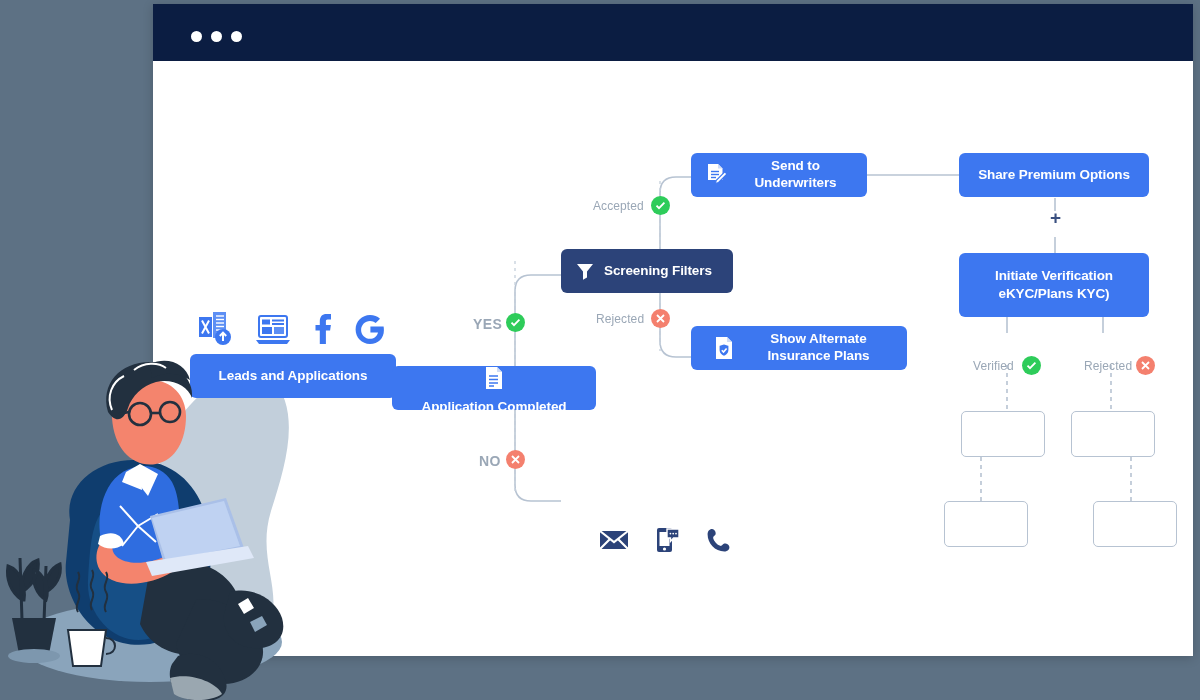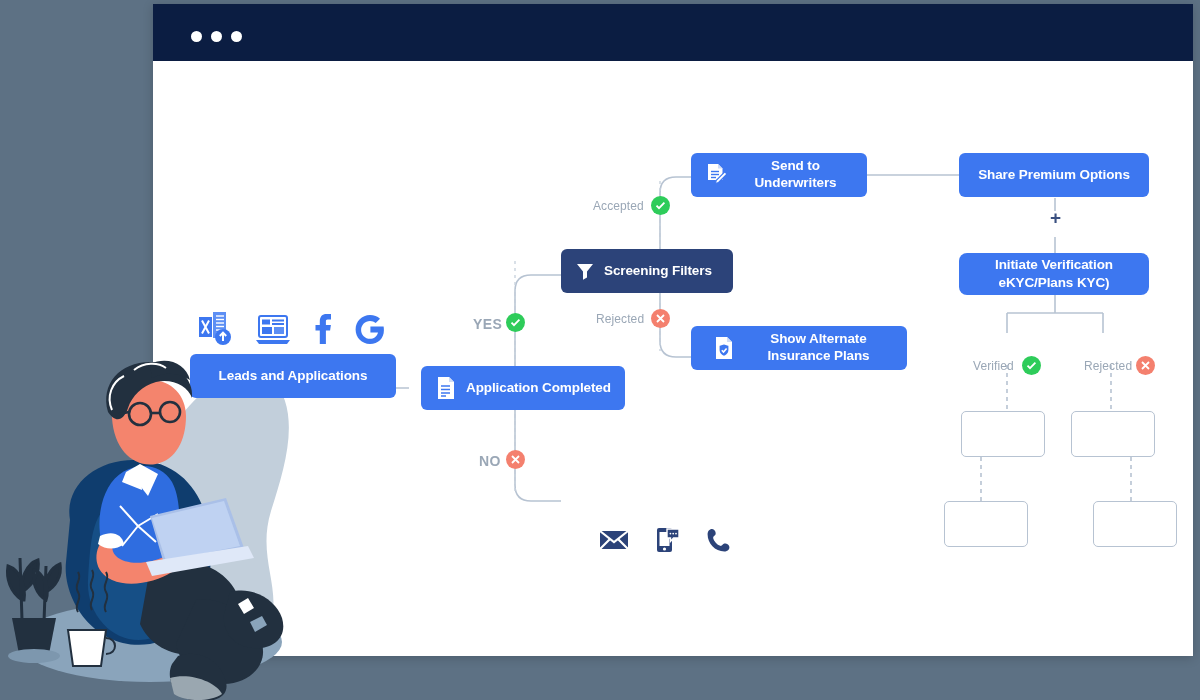--- a/index.html
+++ b/index.html
@@ -201,21 +201,21 @@
       <svg id="blob" viewBox="0 0 170 350">
         <path d="M118,6 C150,40 132,96 118,140 C104,186 128,214 118,252
                  C108,292 66,316 28,316 C-6,316 -18,250 -6,196
                  C6,140 -4,96 22,54 C46,16 90,-14 118,6 Z" fill="#c2cfdb"></path>
       </svg>
 
       <div class="node blue" style="left:37px; top:293px; width:206px; height:44px;">
         <span>Leads and Applications</span>
       </div>
 
-      <div class="node blue" style="left:268px; top:305px; width:204px; height:44px; justify-content:flex-start;">
+      <div class="node blue" style="left:239px; top:305px; width:204px; height:44px; justify-content:flex-start;flex-direction:column;">
         <span class="ico">
           <svg width="22" height="24" viewBox="0 0 22 24">
             <path d="M3 1 h11 l5 5 v17 H3 Z" fill="#ffffff"></path>
             <path d="M14 1 v5 h5 Z" fill="#cfdcf6"></path>
             <g stroke="#3d77f0" stroke-width="1.5">
               <path d="M6 10 h9"></path>
                 <path d="M6 13.5 h9"></path>
                 <path d="M6 17 h9"></path>
                 <path d="M6 20 h5"></path>
             </g>
@@ -260,21 +260,21 @@
             <path d="M3 1 h11 l5 5 v17 H3 Z" fill="#ffffff"></path>
             <path d="M14 1 v5 h5 Z" fill="#cfdcf6"></path>
             <path d="M11 8.5 c2.6 .9 4.4 1.2 4.4 1.2 v4.6 c0 3 -2.4 4.6 -4.4 5.4
                      c-2 -.8 -4.4 -2.4 -4.4 -5.4 V9.7 c0 0 1.8 -.3 4.4 -1.2 Z" fill="#3d77f0"></path>
             <path d="M8.8 14.2 l1.7 1.8 3.1 -3.6" fill="none" stroke="#ffffff" stroke-width="1.6"></path>
           </svg>
         </span>
         <span>Show Alternate Insurance Plans</span>
       </div>
 
-      <div class="node blue" style="left:806px; top:192px; width:190px; height:42px; flex-direction:column; gap:1px;border-radius:8px;">
+      <div class="node blue" style="left:806px; top:192px; width:190px; height:64px; flex-direction:column; gap:1px;">
         <span>Initiate Verification</span>
         <span>eKYC/Plans KYC)</span>
       </div>
 
       <div class="placeholder" style="left:808px; top:350px; width:84px; height:46px;"></div>
       <div class="placeholder" style="left:918px; top:350px; width:84px; height:46px;"></div>
       <div class="placeholder" style="left:791px; top:440px; width:84px; height:46px;"></div>
       <div class="placeholder" style="left:940px; top:440px; width:84px; height:46px;"></div>
 
       <div class="plus-sign" style="left:897px; top:147px;">+</div>

